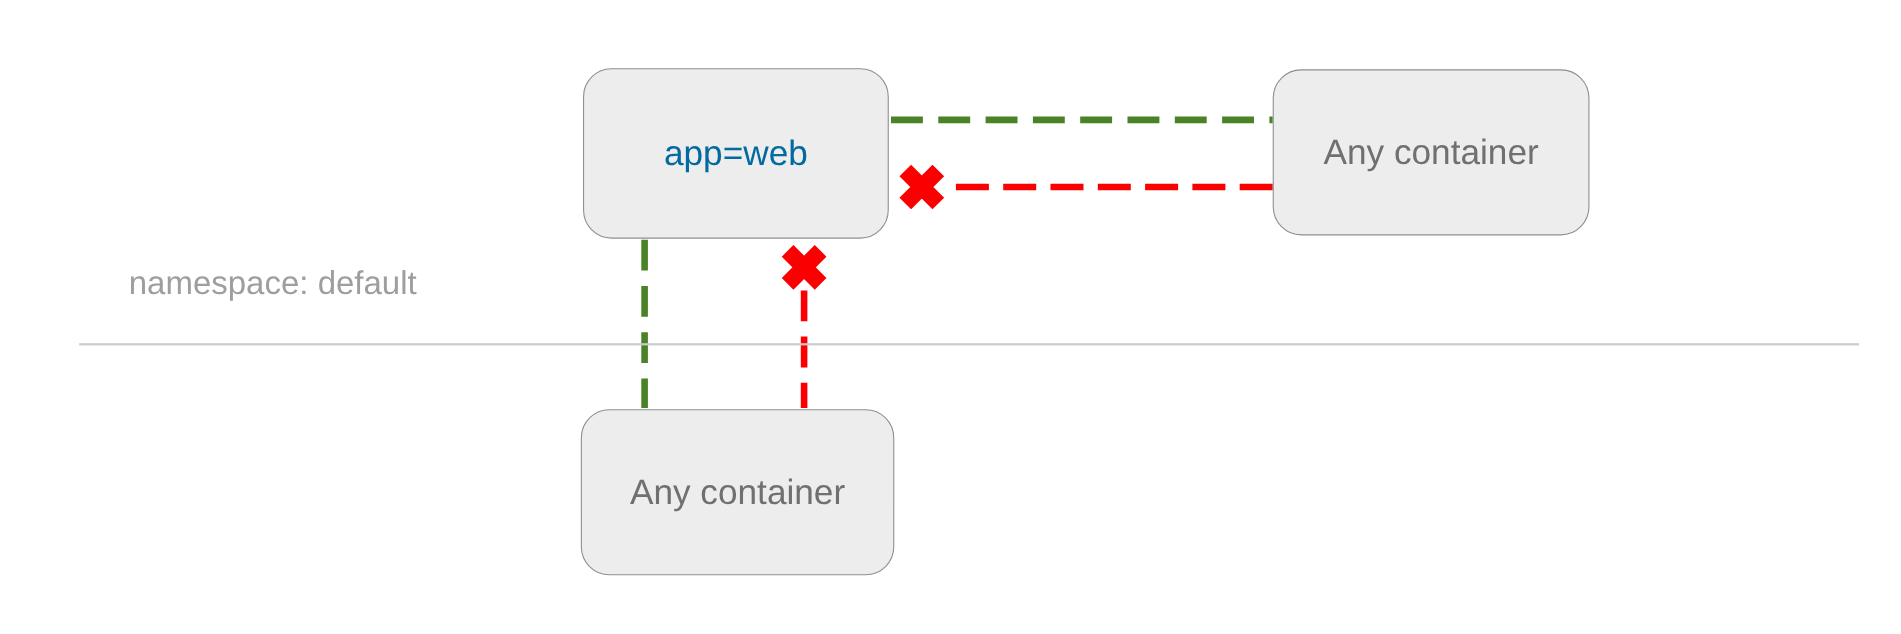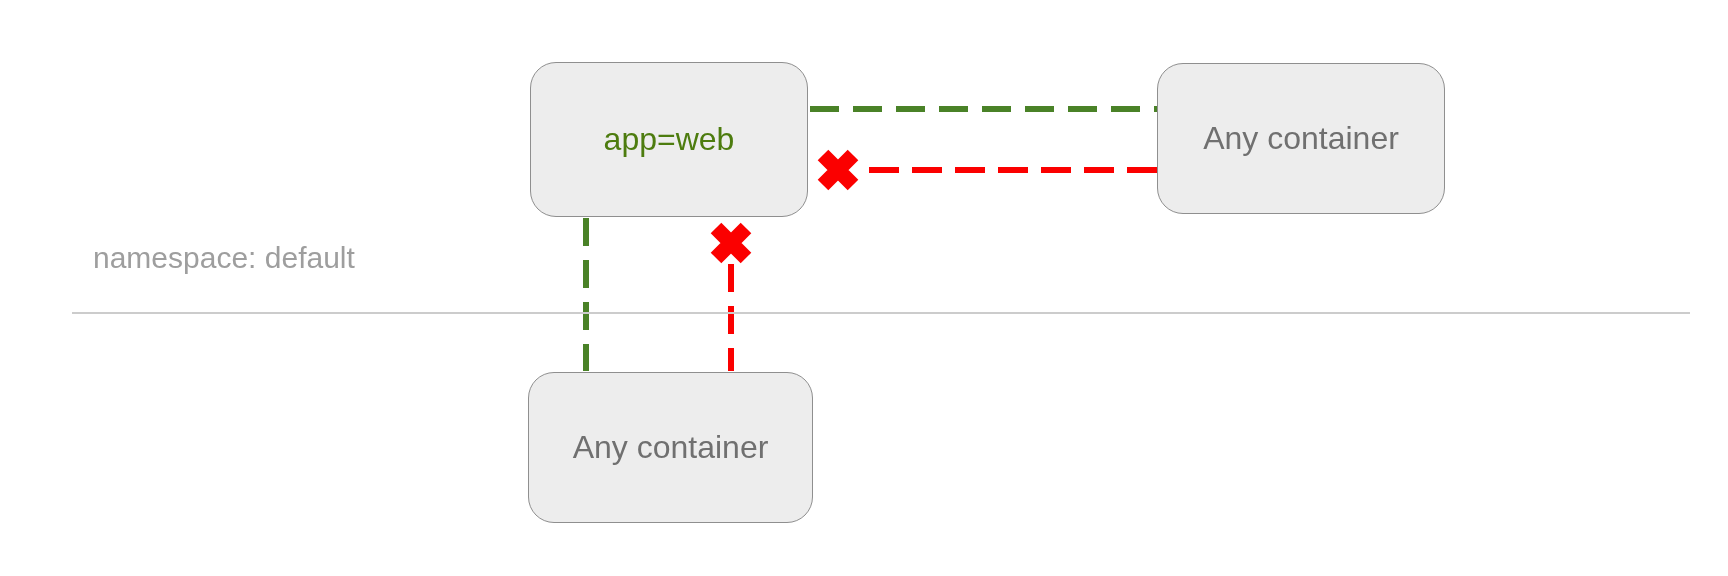--- a/index.html
+++ b/index.html
@@ -33,21 +33,21 @@
     justify-content: center;
     font-size: 32px;
     box-sizing: border-box;
     z-index: 2;
   }
   .node-app-web {
     left: 530px;
     top: 62px;
     width: 278px;
     height: 155px;
-    color: #4d7c0f;
+    color: #0369a1;
     text-align: right;
   }
   .node-any-default {
     left: 1157px;
     top: 63px;
     width: 288px;
     height: 151px;
     color: #707070;
   }
   .node-any-prod {
@@ -58,21 +58,21 @@
     color: #707070;
   }
   .ns-label {
     position: absolute;
     left: 93px;
     font-size: 30px;
     color: #9e9e9e;
     white-space: nowrap;
     z-index: 1;
   }
-  .ns-label-default { top: 241px; }
+  .ns-label-default { top: 241px; margin-left: 24px; }
   .ns-label-prod    { top: 336px; }
   .namespace-divider {
     position: absolute;
     left: 72px;
     top: 312px;
     width: 1618px;
     height: 2px;
     background: #cccccc;
     z-index: 0;
   }

